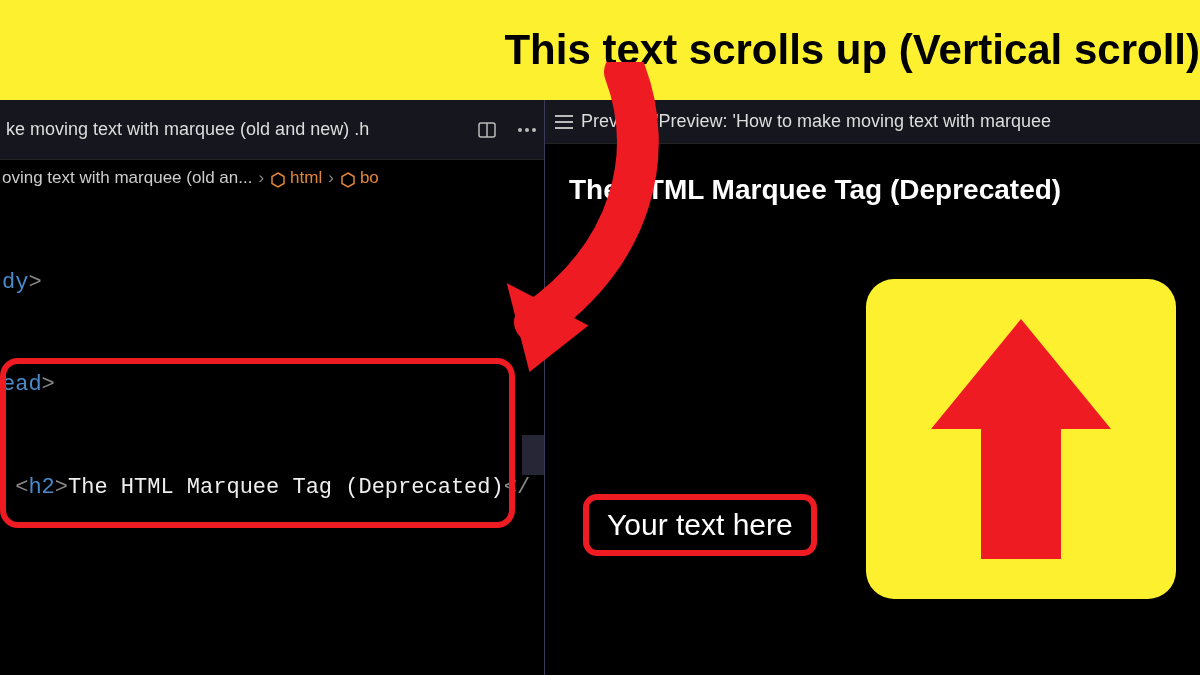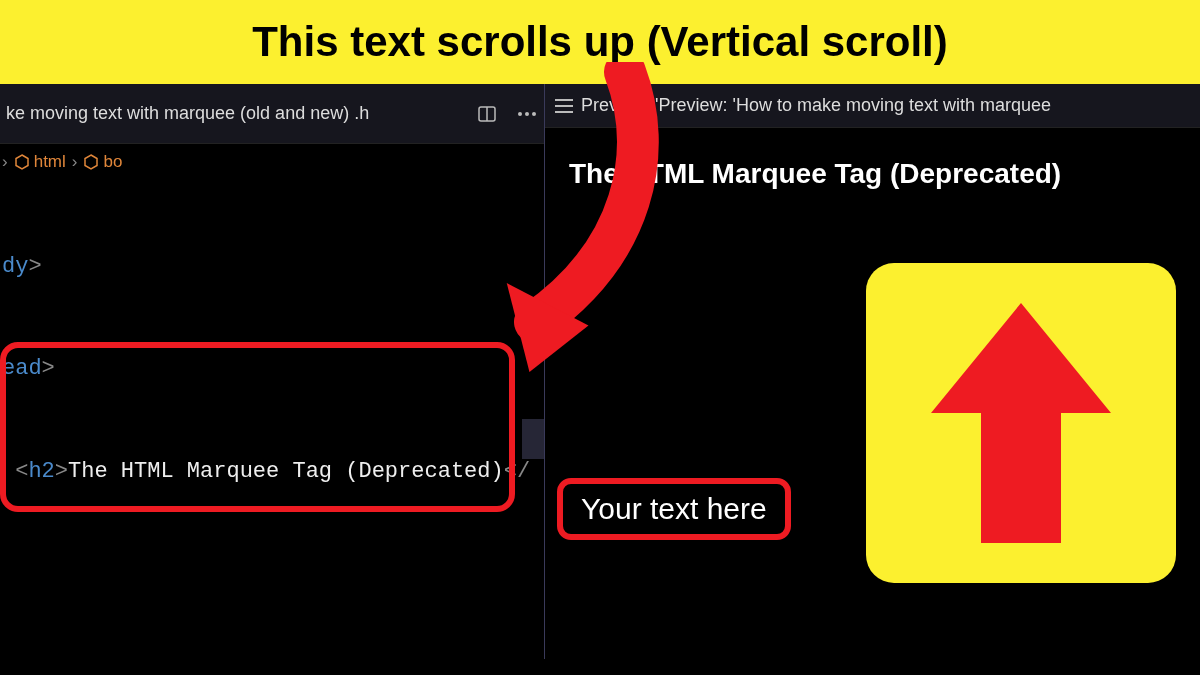--- a/index.html
+++ b/index.html
@@ -7,24 +7,24 @@
     width: 1200px;
     height: 675px;
     background: #000;
     font-family: 'Segoe UI', Arial, sans-serif;
     overflow: hidden;
     position: relative;
   }
   .banner {
     background: #fcf02f;
     width: 100%;
-    height: 84px;
-    display: flex;
-    align-items: center;
-    justify-content: center;
+    height: 100px;
+    display: flex;
+    align-items: center;
+    justify-content: flex-end;
     color: #000;
     font-weight: 700;
     font-size: 42px;
     position: relative;
     z-index: 5;
   }
   .main {
     display: flex;
     height: 575px;
     width: 100%;
@@ -71,21 +71,21 @@
     font-size: 17px;
     color: #ccc;
     padding-left: 2px;
     gap: 6px;
     white-space: nowrap;
     overflow: hidden;
   }
   .bc-chev { color: #888; }
   .bc-cube {
     display: inline-flex;
-    align-items: center;
+    align-items: flex-end;
     color: #e0863a;
     gap: 4px;
   }
   .code {
     font-family: Consolas, 'Courier New', monospace;
     font-size: 22px;
     line-height: 1.55;
     color: #ddd;
     padding: 2px 2px 0 2px;
     white-space: pre;
@@ -149,21 +149,21 @@
     position: relative;
     height: calc(100% - 44px);
   }
   .preview-heading {
     color: #fff;
     font-size: 28px;
     font-weight: 700;
   }
   .preview-text-box {
     position: absolute;
-    left: 12px;
+    left: 38px;
     top: 350px;
     border: 6px solid #ee1b22;
     border-radius: 14px;
     padding: 8px 18px;
     color: #fff;
     font-size: 30px;
     font-family: 'Segoe UI', Arial, sans-serif;
   }
   .yellow-card {
     position: absolute;
@@ -213,20 +213,21 @@
           <svg width="20" height="6" viewBox="0 0 20 6">
               <circle cx="3" cy="3" r="2" fill="#bbb"></circle>
               <circle cx="10" cy="3" r="2" fill="#bbb"></circle>
               <circle cx="17" cy="3" r="2" fill="#bbb"></circle>
             </svg>
         </span>
       </div>
     </div>
 
     <div class="breadcrumb">
+      <span>oving text with marquee (old an...</span>
       <span class="bc-chev">›</span>
       <span class="bc-cube">
         <svg width="16" height="16" viewBox="0 0 16 16">
             <path d="M8 1 L14 4.5 L14 11.5 L8 15 L2 11.5 L2 4.5 Z" fill="none" stroke="#e0863a" stroke-width="1.5"></path>
           </svg>
         <span>html</span>
       </span>
       <span class="bc-chev">›</span>
       <span class="bc-cube">
         <svg width="16" height="16" viewBox="0 0 16 16">

